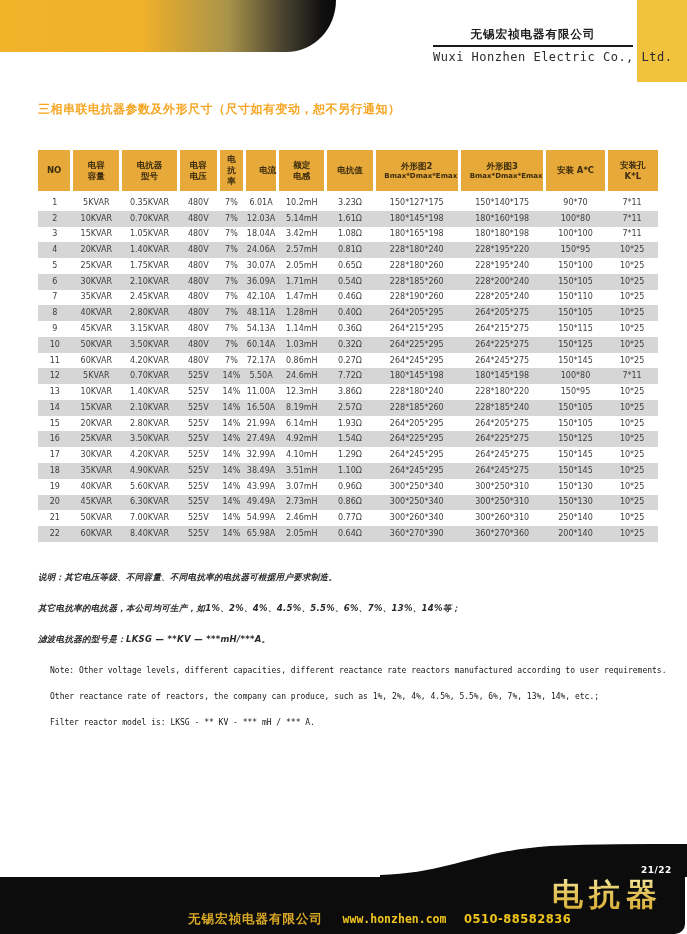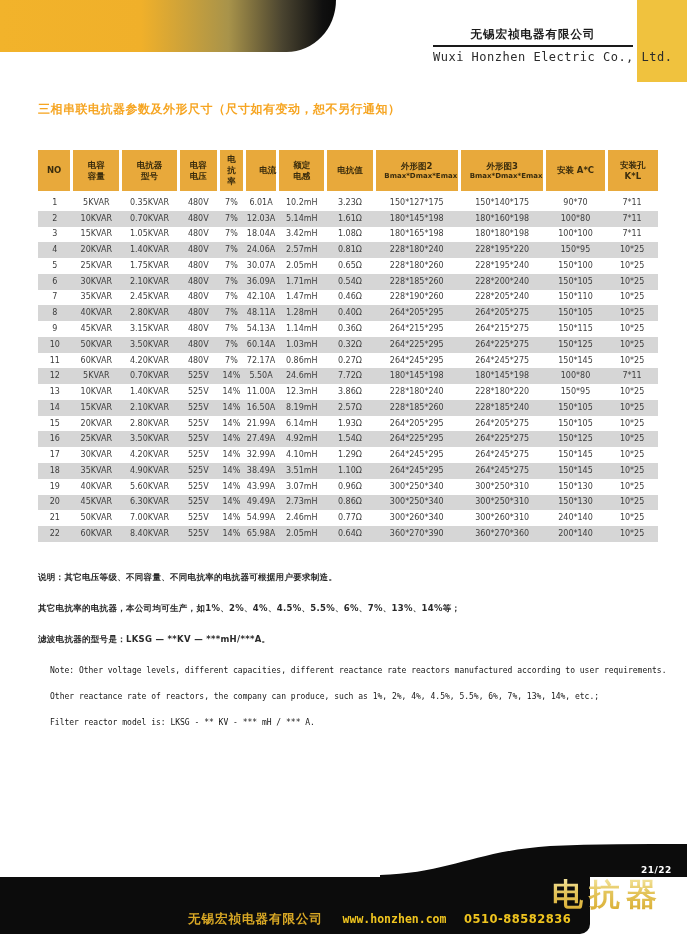--- a/index.html
+++ b/index.html
@@ -48,34 +48,34 @@
   }
   .spec-table th:last-child{border-right:none;}
   .spec-table th div{line-height:11px;}
   .spec-table th div.th-sub{font-size:7px;line-height:9px;padding-left:8px;}
   .spec-table td{
     height:15.77px;padding:0;text-align:center;font-size:8px;color:#3d3d3d;
     line-height:10px;white-space:nowrap;
   }
   .spec-table tr.alt td{background:#D6D6D6;}
   
-  .notes-cn{position:absolute;left:38px;top:572px;width:600px;}
+  .notes-cn{position:absolute;left:38px;top:572px;width:600px;font-style:italic;}
   .notes-cn p{
     margin:0 0 19px 0;font-size:8.5px;font-weight:bold;color:#2a2a2a;
     letter-spacing:0.3px;
   }
   .notes-en{position:absolute;left:38px;top:666px;width:630px;}
   .notes-en p{
     margin:0 0 17px 0;font-family:"DejaVu Sans Mono","Liberation Mono",monospace;
     font-size:8px;color:#151515;padding-left:12px;
   }
   
   .footer-swoosh{position:absolute;right:0;top:844px;width:307px;height:33px;}
   .footer{
-    position:absolute;left:0;top:877px;width:590px;height:57px;
+    position:absolute;left:0;top:877px;width:685px;height:57px;
     background:#0c0c0c;border-bottom-right-radius:10px;
   }
   .footer-line{
     position:absolute;left:188px;top:31px;white-space:nowrap;
     font-weight:bold;
   }
   .footer-company{font-size:12.5px;color:#D9A825;letter-spacing:1px;}
   .footer-website{font-size:11.5px;color:#EFC41F;margin-left:14px;font-family:"DejaVu Sans Mono","Liberation Mono",monospace;font-weight:bold;}
   .footer-phone{font-size:11.5px;color:#EFC41F;margin-left:12px;letter-spacing:0.5px;}
   .page-num{
@@ -440,21 +440,21 @@
         <td>21</td>
         <td>50KVAR</td>
         <td>7.00KVAR</td>
         <td>525V</td>
         <td>14%</td>
         <td>54.99A</td>
         <td>2.46mH</td>
         <td>0.77Ω</td>
         <td>300*260*340</td>
         <td>300*260*310</td>
-        <td>240*140</td>
+        <td>250*140</td>
         <td>10*25</td>
       </tr>
       <tr class="alt">
         <td>22</td>
         <td>60KVAR</td>
         <td>8.40KVAR</td>
         <td>525V</td>
         <td>14%</td>
         <td>65.98A</td>
         <td>2.05mH</td>

